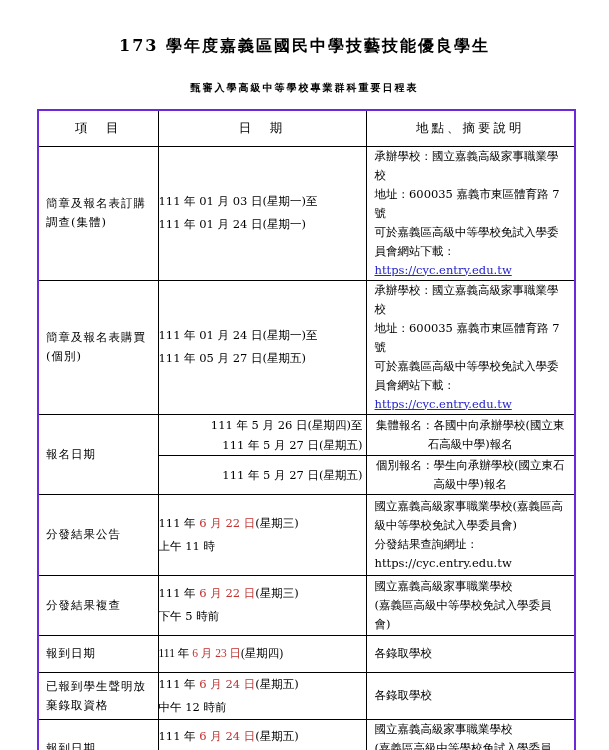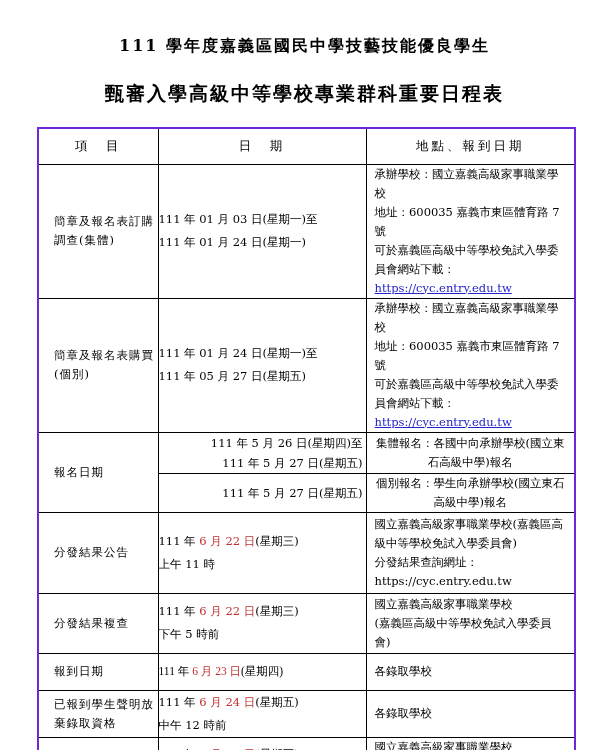--- a/index.html
+++ b/index.html
@@ -7,21 +7,21 @@
     width:609px; height:750px; background:#ffffff; color:#000;
     font-family:"DejaVu Serif","Liberation Serif",serif;
     overflow:hidden;
   }
   .page { padding-top:36px; }
   .title {
     text-align:center; font-weight:bold; margin:0;
     font-size:16px; letter-spacing:2px;
   }
   h1.title { margin-bottom:24px; }
-  h2.title { font-size:19px; margin-bottom:20px; }
+  h2.title { font-size:10px; margin-bottom:14px; }
 
   table.schedule {
     border-collapse:collapse; table-layout:fixed;
     margin-left:37px; width:537px;
     border:2px solid #6d28d9;
   }
   .schedule th, .schedule td {
     border:1px solid #000; overflow:hidden;
     font-weight:normal;
   }
@@ -36,48 +36,48 @@
   tr.r1     { height:76px; }
   tr.r2     { height:77px; }
   tr.r3a    { height:41px; }
   tr.r3b    { height:38px; }
   tr.r4     { height:81px; }
   tr.r5     { height:60px; }
   tr.r6     { height:37px;font-family:Liberation Serif, serif; }
   tr.r7     { height:42px; }
   tr.r8     { height:58px; }
 
-  td.item { padding:0 3px 0 15px; letter-spacing:1px; }
+  td.item { padding:0 3px 0 7px; letter-spacing:1px; }
   td.date { padding:0 3px 0 0; line-height:23px; }
   td.date.tight { line-height:20px;text-align:right; }
   td.desc { padding:0 8px 0 8px; }
   td.desc.center { text-align:center; padding:0 2px; }
 
   .red  { color:#C03030; }
   .link { color:#2323C8; text-decoration:underline; cursor:pointer; }
 </style>
 </head>
 <body>
 
 <div class="page">
 
-  <h1 class="title">111 學年度嘉義區國民中學技藝技能優良學生</h1>
+  <h1 class="title">173 學年度嘉義區國民中學技藝技能優良學生</h1>
   <h2 class="title">甄審入學高級中等學校專業群科重要日程表</h2>
 
   <table class="schedule">
     <colgroup>
       <col style="width:120px">
         <col style="width:208px">
         <col style="width:209px">
     </colgroup>
     <thead>
       <tr class="hrow">
         <th>項　目</th>
         <th>日　期</th>
-        <th>地點、報到日期</th>
+        <th>地點、摘要說明</th>
       </tr>
     </thead>
     <tbody>
 
       <tr class="r1">
         <td class="item">簡章及報名表訂購
 調查(集體)</td>
         <td class="date">111 年 01 月 03 日(星期一)至
 111 年 01 月 24 日(星期一)</td>
         <td class="desc"><span>承辦學校：國立嘉義高級家事職業學校

